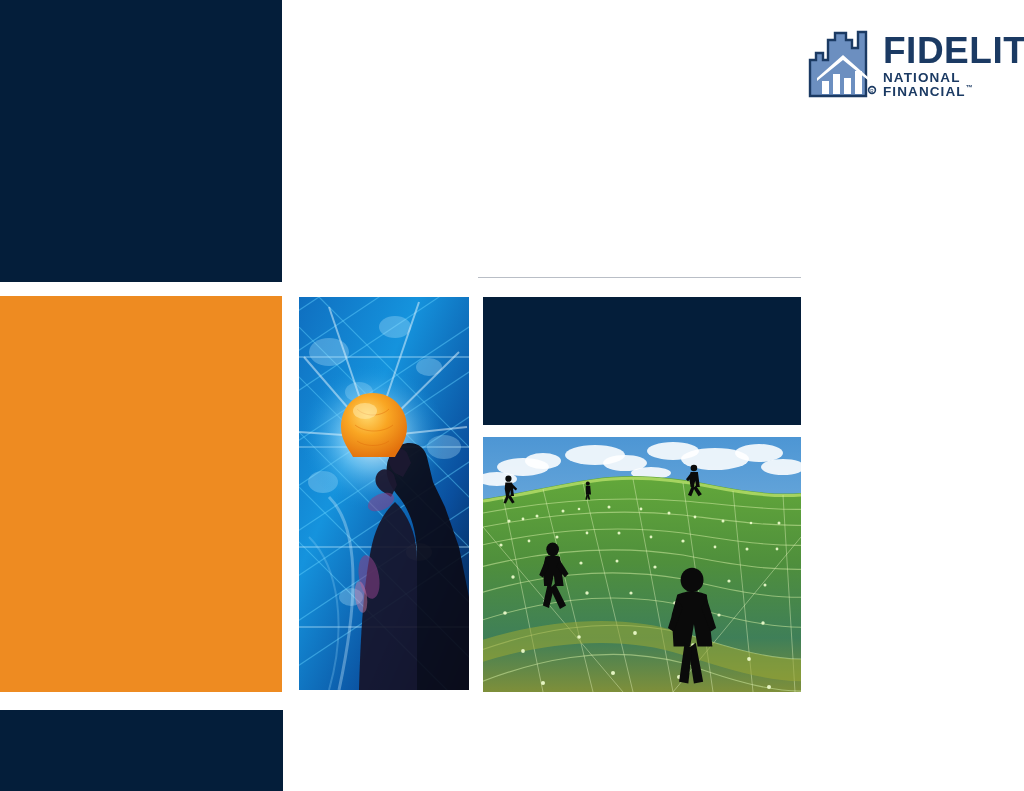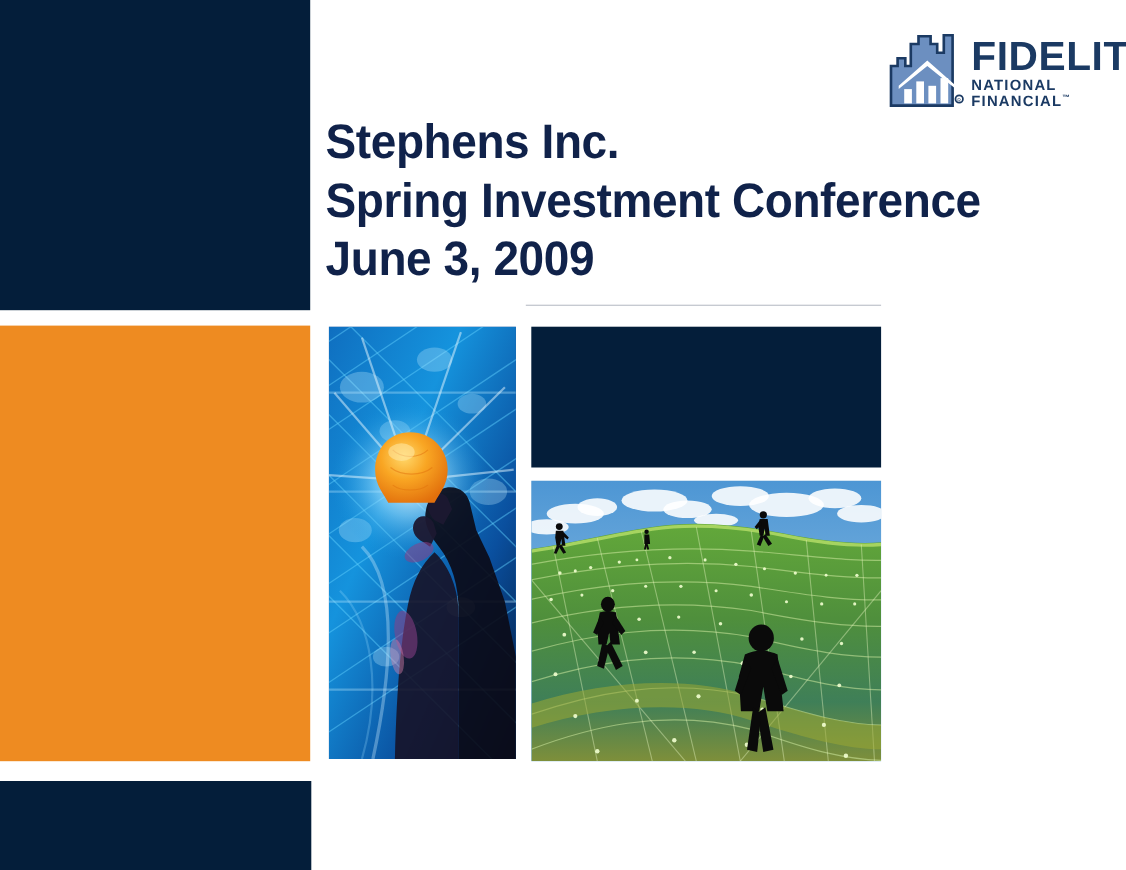--- a/index.html
+++ b/index.html
@@ -155,25 +155,20 @@
         <circle cx="66" cy="64" r="3.4" fill="none" stroke="#1b3a63" stroke-width="1.6"></circle>
         <text x="66" y="66.6" font-size="4.6" font-family="Liberation Sans, sans-serif" fill="#1b3a63" text-anchor="middle">R</text>
       </svg>
     </span>
     <span class="logo-text">
       <span class="logo-fidelity">FIDELITY</span>
       <span class="logo-sub"><span>NATIONAL FINANCIAL</span><span class="logo-tm">™</span></span>
     </span>
   </div>
 
-  <div class="title-area">
-    <div class="title-line">Stephens Inc.</div>
-    <div class="title-line">Spring Investment Conference</div>
-    <div class="title-line">June 3, 2009</div>
-  </div>
 
   <div class="img-bulb">
     <svg viewBox="0 0 170 393" width="170" height="393" xmlns="http://www.w3.org/2000/svg">
       <defs>
         <linearGradient id="bgBlue" x1="0" y1="0" x2="1" y2="1">
           <stop offset="0%" stop-color="#0f6fc0"></stop>
           <stop offset="35%" stop-color="#1593dd"></stop>
           <stop offset="70%" stop-color="#0a4f9e"></stop>
           <stop offset="100%" stop-color="#031a3c"></stop>
         </linearGradient>

